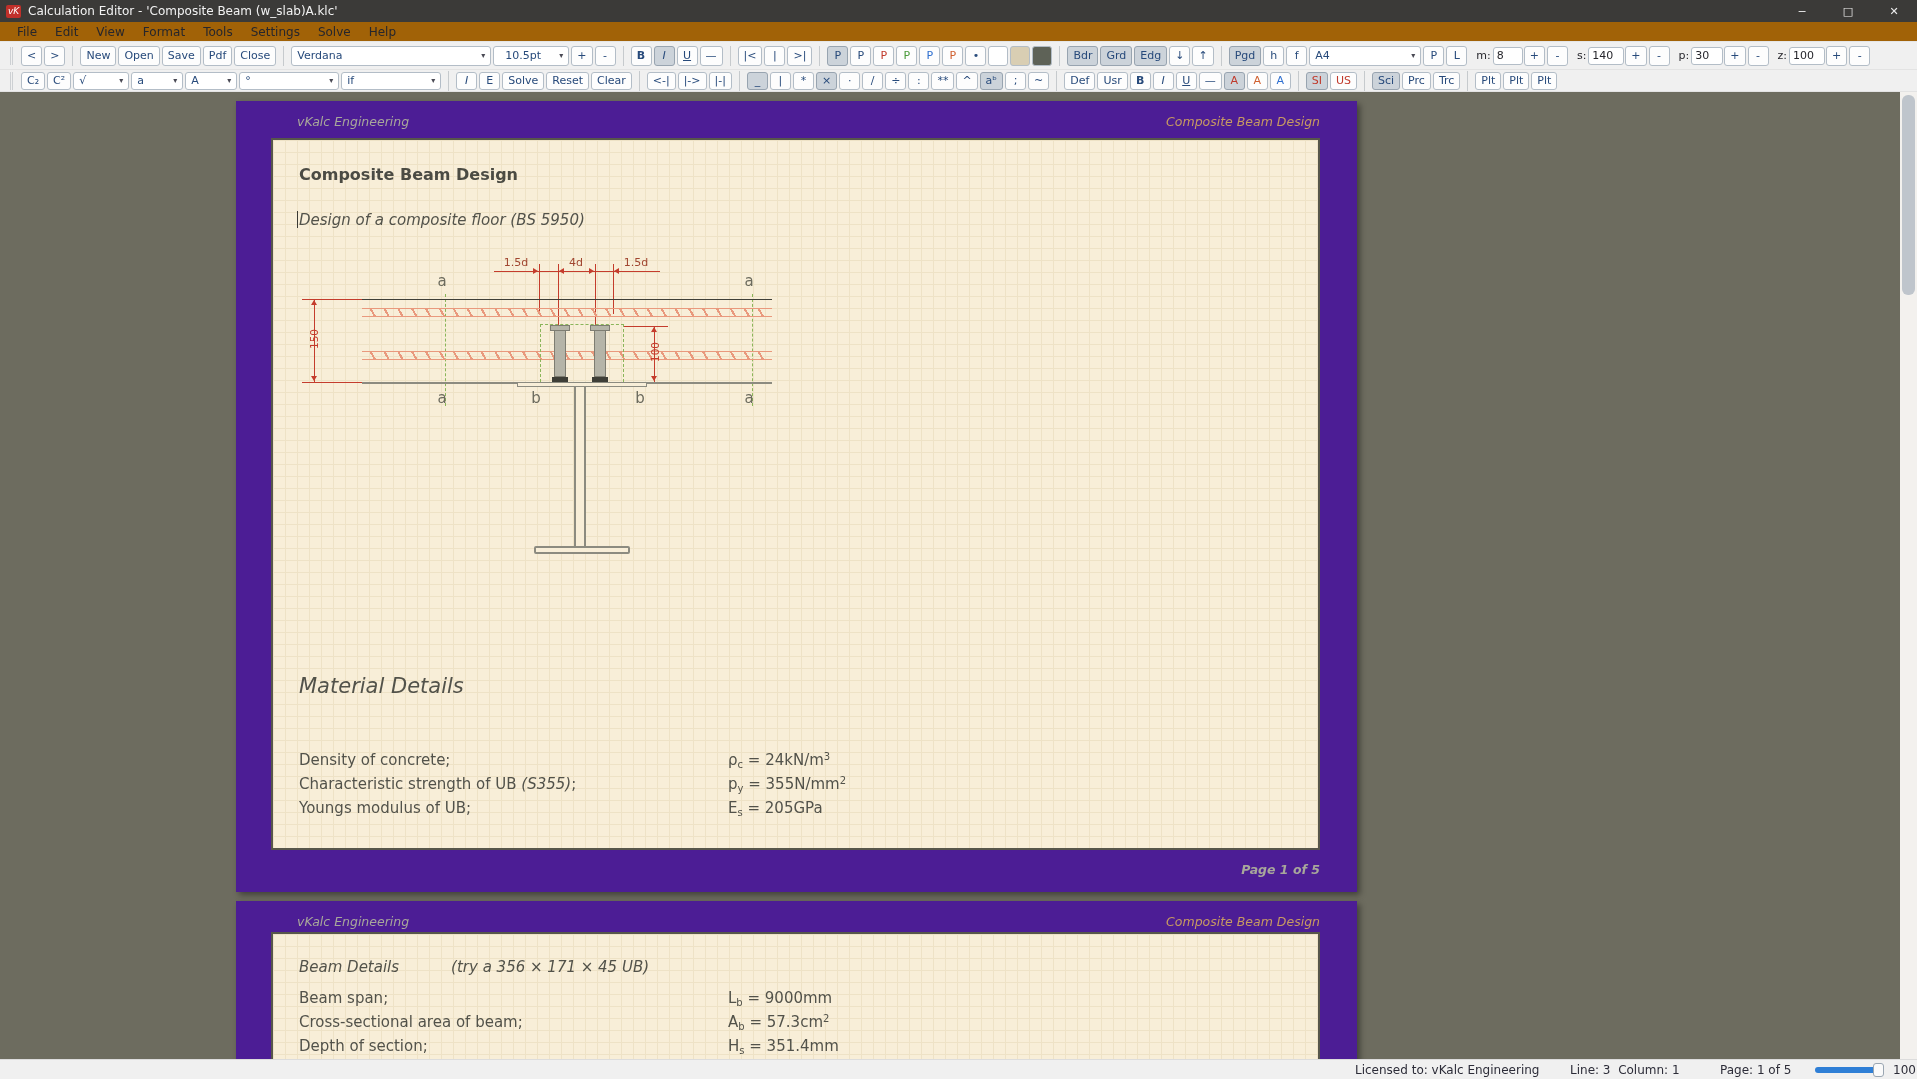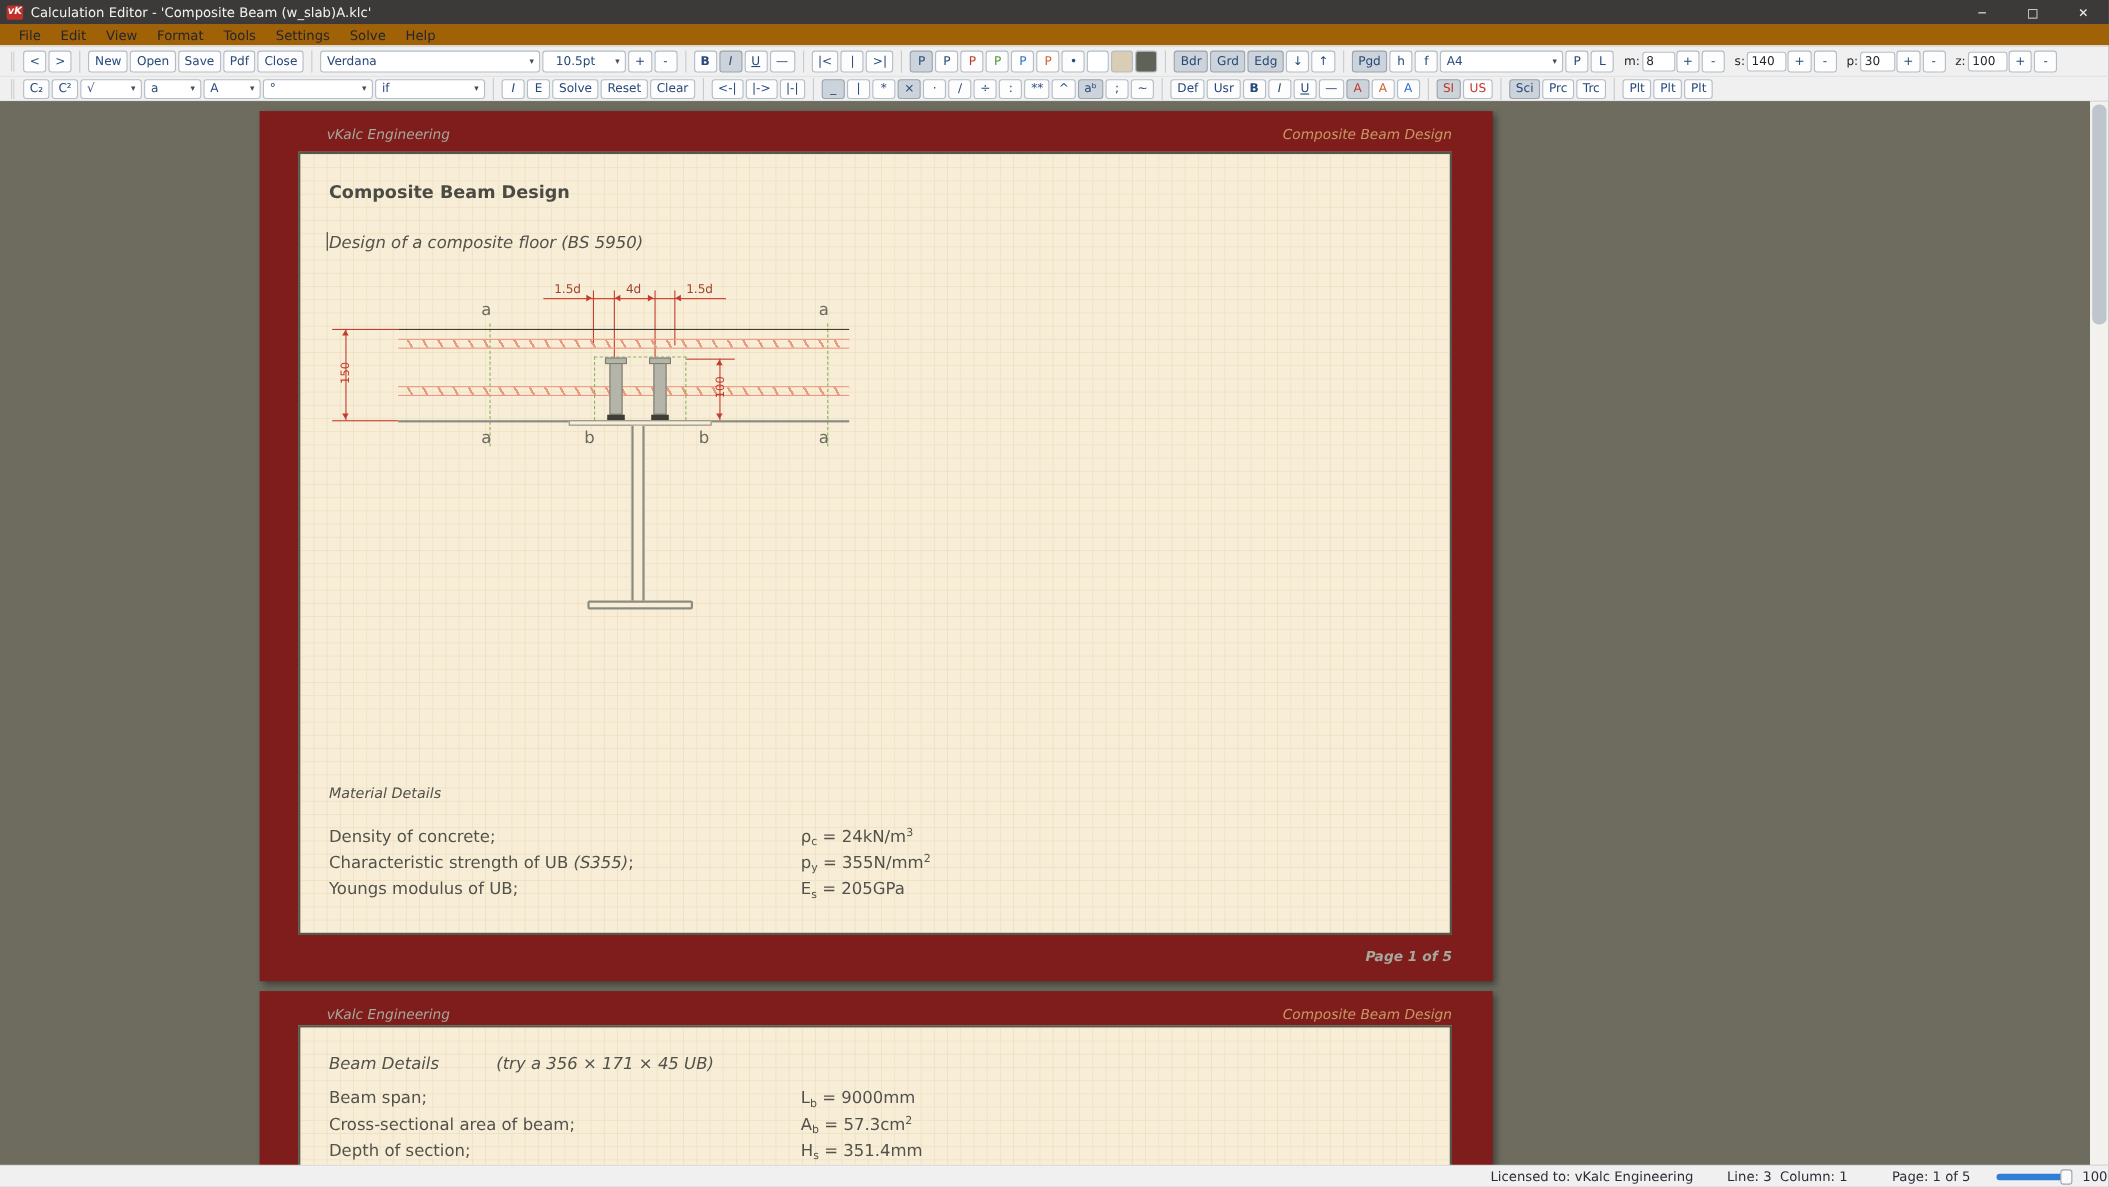--- a/index.html
+++ b/index.html
@@ -3,21 +3,21 @@
 <meta charset="utf-8">
 <style>
   * { margin:0; padding:0; box-sizing:border-box; }
   html,body { width:1917px; height:1079px; overflow:hidden;
     font-family:"DejaVu Sans","Liberation Sans",sans-serif; background:#6d6c5f; }
 
   
   #titlebar { position:absolute; top:0; left:0; right:0; height:22px; background:#3b3a38;
     display:flex; align-items:center; color:#fff; }
   #appicon { width:15px; height:13px; background:#c0302a; margin:0 7px 0 6px; border-radius:2px;
-    color:#fff; font-size:9px; font-style:italic; font-weight:bold; text-align:center; line-height:13px; }
+    color:#fff; font-size:9px; font-style:italic; font-weight:normal; text-align:center; line-height:13px; }
   #apptitle { font-size:12px; color:#f2f2f2; }
   #wincontrols { margin-left:auto; display:flex; height:100%; }
   .winbtn { width:46px; height:100%; display:flex; align-items:center; justify-content:center;
     font-size:11px; color:#eee; }
 
   
   #menubar { position:absolute; top:22px; left:0; right:0; height:20px; background:#a16207;
     display:flex; align-items:center; padding-left:8px; border-bottom:1px solid #e6e6e6; }
   .mitem { font-size:12px; color:#26262c; padding:2px 9px; }
 
@@ -35,37 +35,37 @@
   .combo { justify-content:space-between; background:#fff; }
   .carrow { font-size:8px; color:#4a4a55; margin-left:4px; }
   .tlab { font-size:11px; color:#26262c; margin:0 2px 0 8px; }
   .tinp { height:18px; border:1px solid #b3bdc7; border-radius:3px; font-size:11px; padding:0 3px;
     background:#fff; color:#26262c; font-family:inherit; }
   .tsep { width:1px; height:20px; background:#c6cacd; margin:0 6px; }
   .swatch { width:20px; height:20px; border:1px solid #b3bdc7; border-radius:3px; margin:0 1px; }
 
   
   #document { position:absolute; top:92px; left:0; right:17px; bottom:20px; background:#6d6c5f; overflow:hidden; }
-  .page { position:absolute; left:236px; width:1121px; background:#7f1d1d;
+  .page { position:absolute; left:236px; width:1121px; background:#4c1d95;
     box-shadow:3px 3px 6px rgba(0,0,0,.4); }
   #page1 { top:9px; height:791px; }
   #page2 { top:809px; height:480px; }
   .phead { position:absolute; top:13px; left:61px; right:37px; font-size:12.5px; font-style:italic; }
   .ph-left { float:left; color:#a8a79b; }
   .ph-right { float:right; color:#c79a62; }
   .cbox { position:absolute; left:35px; width:1049px; border:2px solid #57564b; background:#f8eed8;
     background-image:linear-gradient(#eee2c6 1px, transparent 1px),
                      linear-gradient(90deg, #eee2c6 1px, transparent 1px);
     background-size:12px 12px; }
   #cbox1 { top:37px; height:712px; }
   #cbox2 { top:31px; height:430px; }
   .doc-title { position:absolute; left:26px; top:25px; font-size:16px; font-weight:bold; color:#4b4b43; }
   .doc-subtitle { position:absolute; left:24px; top:71px; font-size:15px; font-style:italic; color:#52524a; }
   .cursor { display:inline-block; width:1px; height:17px; background:#3a3a34; vertical-align:-3px; margin-right:1px; }
-  .sec-heading { position:absolute; left:26px; font-size:13px; font-style:italic; color:#52524a;margin-top:40px; }
+  .sec-heading { position:absolute; left:26px; font-size:21px; font-style:italic; color:#52524a; }
   .vrow { position:absolute; left:26px; right:20px; height:20px; font-size:15px; color:#52524a; }
   .vrow .val { position:absolute; left:429px; top:0; }
   .vrow sub { font-size:10px; vertical-align:-3px; }
   .vrow sup { font-size:10px; vertical-align:5px; }
   .note-it { font-style:italic; }
   .pfoot { position:absolute; top:761px; left:35px; width:1049px; text-align:right;
     font-size:12.5px; font-style:italic; color:#a8a79b;font-weight:bold; }
   .bheading { position:absolute; left:26px; top:24px; font-size:15px; font-style:italic; color:#52524a; }
   .bheading .hnote { margin-left:52px; }
 

